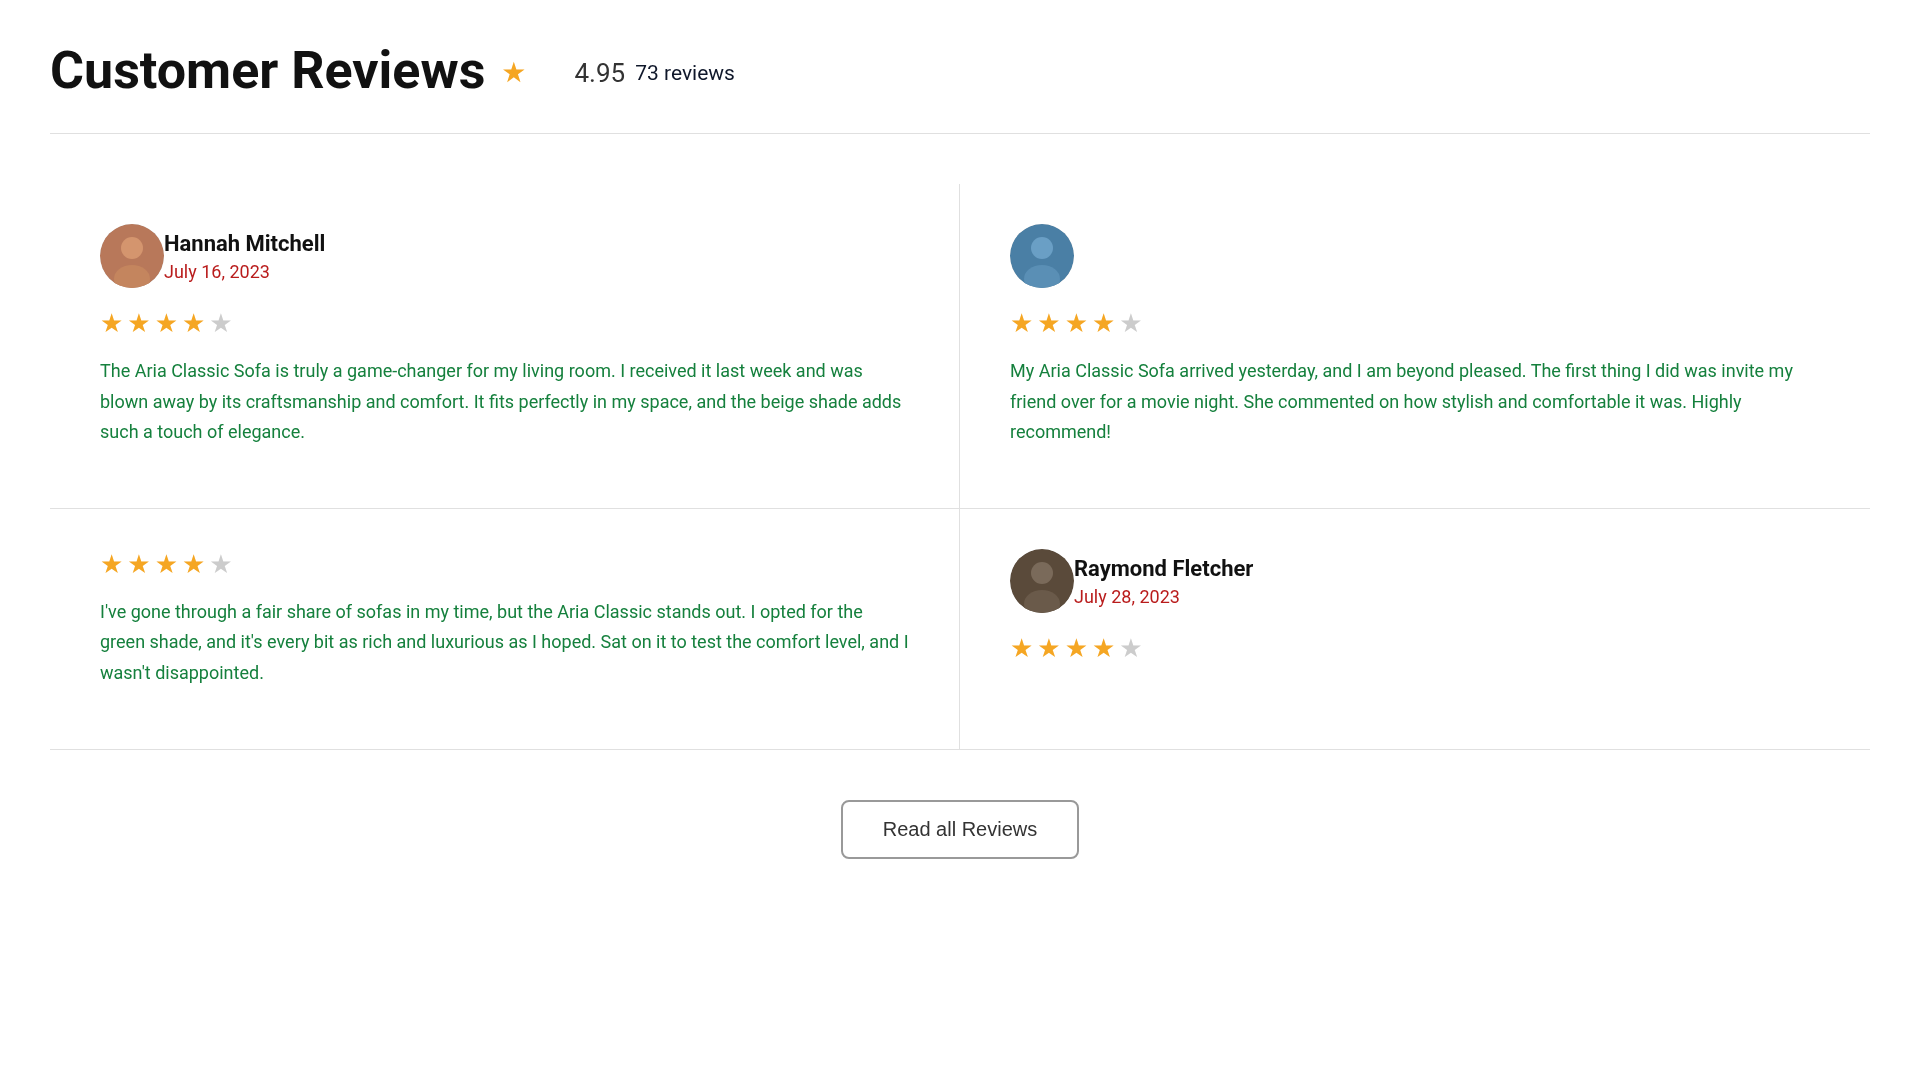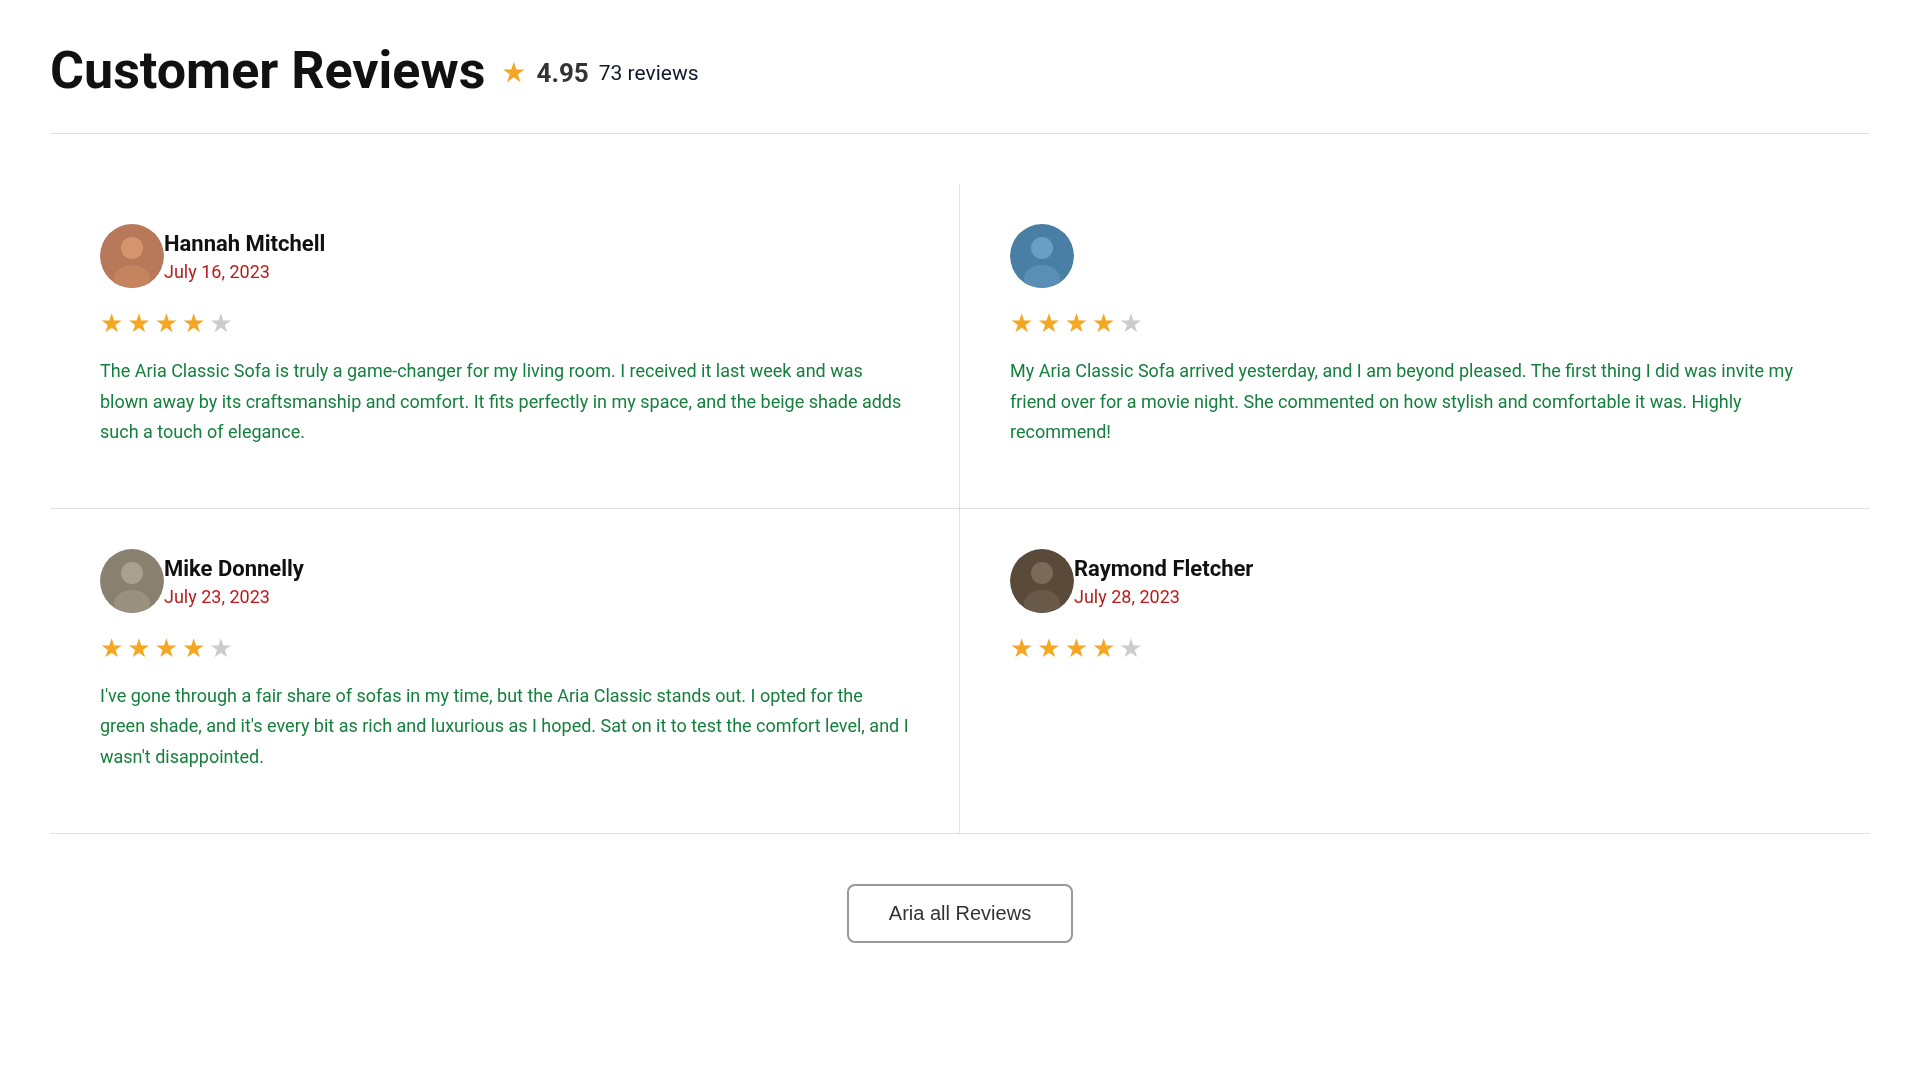--- a/index.html
+++ b/index.html
@@ -39,22 +39,23 @@
       margin-top: 4px;
     }
 
     .rating-star-icon {
       color: #f5a623;
       font-size: 28px;
     }
 
     .rating-score {
       font-size: 26px;
-      font-weight: 700;
+      font-weight: 400;
       color: #333;
+      margin-left: 38px;
     }
 
     .review-count-link {
       font-size: 21px;
       color: #0f172a;
       cursor: pointer;
     }
 
     .reviews-grid {
       display: grid;
@@ -202,33 +203,20 @@
       <div class="star-rating">
           <span class="star">★</span>
           <span class="star">★</span>
           <span class="star">★</span>
           <span class="star">★</span>
           <span class="star empty">★</span>
         </div>
       <p class="review-text">My Aria Classic Sofa arrived yesterday, and I am beyond pleased. The first thing I did was invite my friend over for a movie night. She commented on how stylish and comfortable it was. Highly recommend!</p>
     </div>
       <div class="review-card">
-      <div class="reviewer-header">
-        <div class="avatar">
-          <svg viewBox="0 0 64 64" xmlns="http://www.w3.org/2000/svg">
-      <circle cx="32" cy="32" r="32" fill="#8a8070"></circle>
-      <circle cx="32" cy="24" r="11" fill="#aaa090"></circle>
-      <ellipse cx="32" cy="55" rx="18" ry="14" fill="#9a9080"></ellipse>
-    </svg>
-        </div>
-        <div class="reviewer-info">
-          <span class="reviewer-name">Mike Donnelly</span>
-          <span class="review-date">July 23, 2023</span>
-        </div>
-      </div>
       <div class="star-rating">
           <span class="star">★</span>
           <span class="star">★</span>
           <span class="star">★</span>
           <span class="star">★</span>
           <span class="star empty">★</span>
         </div>
       <p class="review-text">I've gone through a fair share of sofas in my time, but the Aria Classic stands out. I opted for the green shade, and it's every bit as rich and luxurious as I hoped. Sat on it to test the comfort level, and I wasn't disappointed.</p>
     </div>
       <div class="review-card">
@@ -249,16 +237,16 @@
           <span class="star">★</span>
           <span class="star">★</span>
           <span class="star">★</span>
           <span class="star">★</span>
           <span class="star empty">★</span>
         </div>
     </div>
     </div>
 
   <div class="read-all-container">
-    <button class="read-all-button">Aria all Reviews</button>
+    <button class="read-all-button">Read all Reviews</button>
   </div>
 
 </div>
 
 </body></html>

